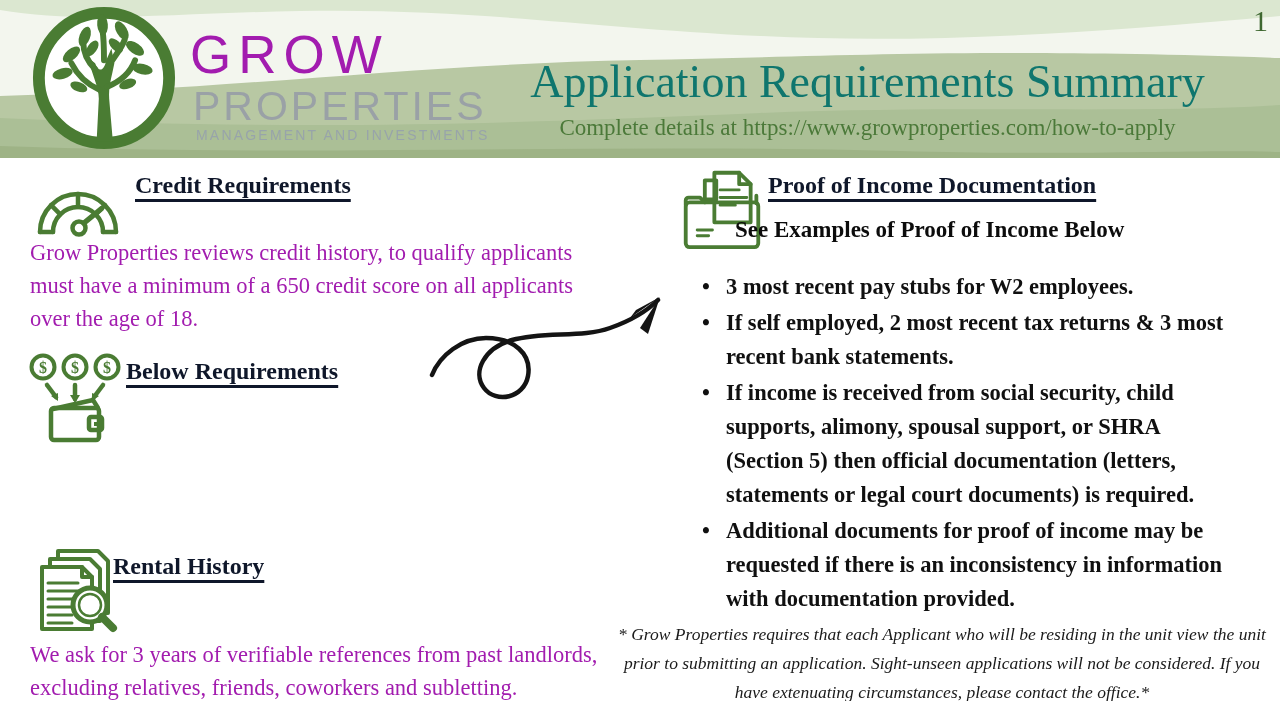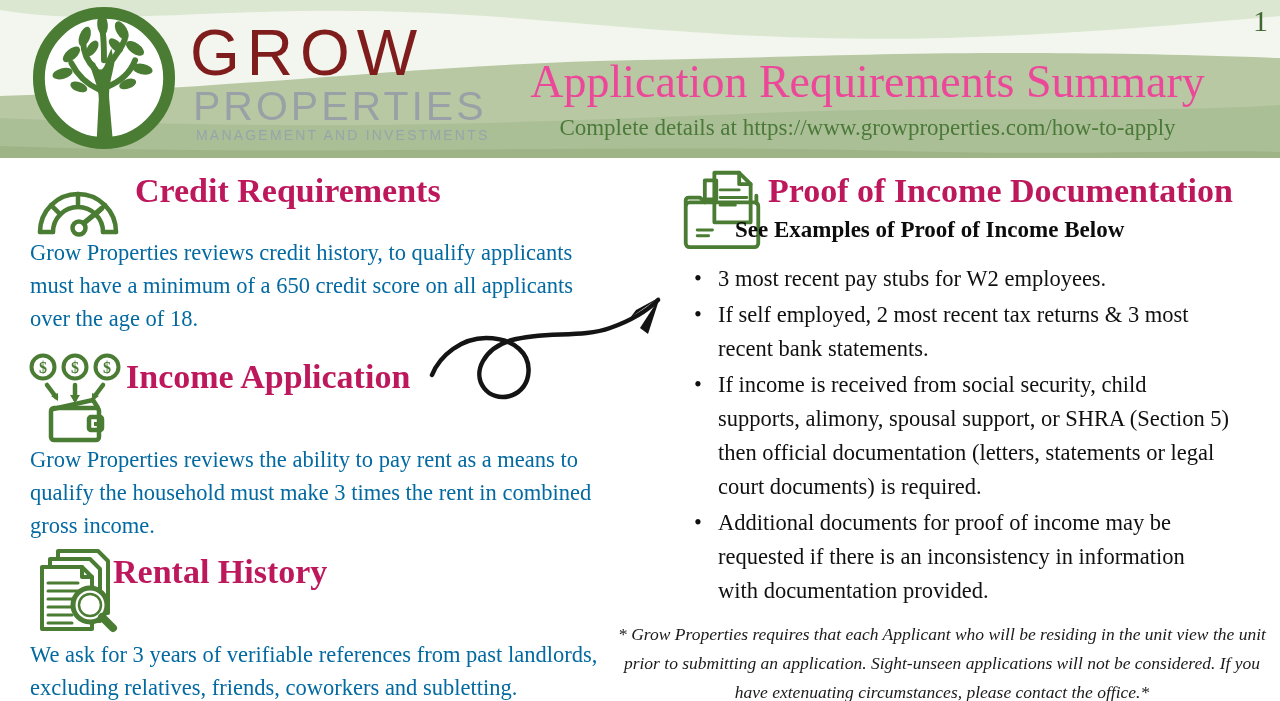--- a/index.html
+++ b/index.html
@@ -4,43 +4,43 @@
 <style>
   html,body{margin:0;padding:0;}
   body{width:1280px;height:701px;overflow:hidden;background:#ffffff;
        font-family:"Liberation Serif",serif;color:#101010;position:relative;}
   .canvas{position:absolute;inset:0;width:1280px;height:701px;}
 
   
   .header{position:absolute;left:0;top:0;width:1280px;height:158px;}
   .header svg.waves{position:absolute;left:0;top:0;width:1280px;height:158px;}
   .logo-circle{position:absolute;left:30px;top:4px;width:148px;height:148px;}
-  .brand-name{position:absolute;left:190px;top:21px;font-family:"Liberation Sans",sans-serif;
-      font-size:64px;font-weight:400;letter-spacing:7px;color:#7f1d1d;line-height:1;}
+  .brand-name{position:absolute;left:190px;top:28px;font-family:"Liberation Sans",sans-serif;
+      font-size:53px;font-weight:400;letter-spacing:7px;color:#a21caf;line-height:1;}
   .brand-type{position:absolute;left:193px;top:86px;font-family:"Liberation Sans",sans-serif;
       font-size:41px;font-weight:400;letter-spacing:3px;color:#9aa1a6;line-height:1;}
   .brand-tagline{position:absolute;left:196px;top:128px;font-family:"Liberation Sans",sans-serif;
       font-size:14px;font-weight:400;letter-spacing:2.2px;color:#98a4aa;line-height:1;}
   .page-number{position:absolute;right:12px;top:6px;font-size:30px;color:#3f6831;line-height:1;}
   .main-title{position:absolute;left:455px;top:58px;width:825px;text-align:center;
-      font-size:46px;color:#ec4899;line-height:1.05;white-space:nowrap;}
+      font-size:46px;color:#0f766e;line-height:1.05;white-space:nowrap;}
   .subtitle{position:absolute;left:455px;top:114px;width:825px;text-align:center;
       font-size:23px;color:#4b7939;line-height:1.2;white-space:nowrap;}
 
   
-  .sec-heading{position:absolute;font-size:34px;font-weight:700;color:#be185d;line-height:1.1;
-      text-decoration-thickness:2.5px;text-underline-offset:6px;white-space:nowrap;}
-  .sec-body{position:absolute;font-size:22.5px;line-height:33px;color:#0369a1;}
+  .sec-heading{position:absolute;font-size:24px;font-weight:700;color:#0f172a;line-height:1.1;
+      text-decoration:underline;text-decoration-thickness:2.5px;text-underline-offset:6px;white-space:nowrap;}
+  .sec-body{position:absolute;font-size:22.5px;line-height:33px;color:#a21caf;}
   .sec-icon{position:absolute;}
   .sec-icon svg{display:block;}
 
   
   .proof-subheading{position:absolute;left:735px;top:216px;width:500px;text-align:left;
       font-size:23px;font-weight:700;color:#0c0c0c;line-height:1.2;white-space:nowrap;}
-  ul.bullets{position:absolute;left:718px;top:262px;width:512px;margin:0;padding:0;list-style:none;}
+  ul.bullets{position:absolute;left:718px;top:262px;width:512px;margin:8px;padding:0;list-style:none;font-weight:bold;}
   ul.bullets li{position:relative;font-size:22.5px;line-height:34px;margin:0 0 2px 0;padding-left:0;}
   ul.bullets li::before{content:"\2022";position:absolute;left:-24px;top:0;font-size:22.5px;}
   .footnote{position:absolute;left:606px;top:620px;width:672px;text-align:center;
       font-style:italic;font-size:17.5px;line-height:29px;color:#1a1a1a;}
 
   .arrow-svg{position:absolute;left:410px;top:270px;width:280px;height:150px;}
   .green-stroke{stroke:#4a7c33;fill:none;stroke-linecap:round;stroke-linejoin:round;}
 </style>
 </head>
 <body>
@@ -130,22 +130,21 @@
         <polygon points="65,49 65,41 72,44"></polygon>
       </g>
       <g class="green-stroke" stroke-width="4.5">
         <path d="M26,57 L66,48 L71,56"></path>
         <rect x="24" y="56" width="48" height="32" rx="3"></rect>
         <rect x="62" y="65" width="13" height="13" rx="2"></rect>
       </g>
       <rect x="67" y="70" width="4" height="4" fill="#4a7c33"></rect>
     </svg>
   </div>
-  <div class="sec-heading" style="left:126px;top:358px;">Income Application</div>
-  <div class="sec-body" style="left:30px;top:443px;width:588px;">Grow Properties reviews the ability to pay rent as a means to qualify the household must make 3 times the rent in combined gross income.</div>
+  <div class="sec-heading" style="left:126px;top:358px;">Below Requirements</div>
 
   <div class="sec-icon" style="left:28px;top:545px;">
     <svg viewBox="0 0 96 92" width="96" height="92">
       <g class="green-stroke" stroke-width="4" fill="#ffffff">
         <path d="M30,6 h40 l10,10 v52 h-50 z" fill="#ffffff"></path>
         <path d="M22,14 h40 l10,10 v52 h-50 z" fill="#ffffff"></path>
         <path d="M14,22 h40 l10,10 v52 h-50 z" fill="#ffffff"></path>
         <path d="M54,22 v10 h10" fill="none"></path>
       </g>
       <g class="green-stroke" stroke-width="3">

